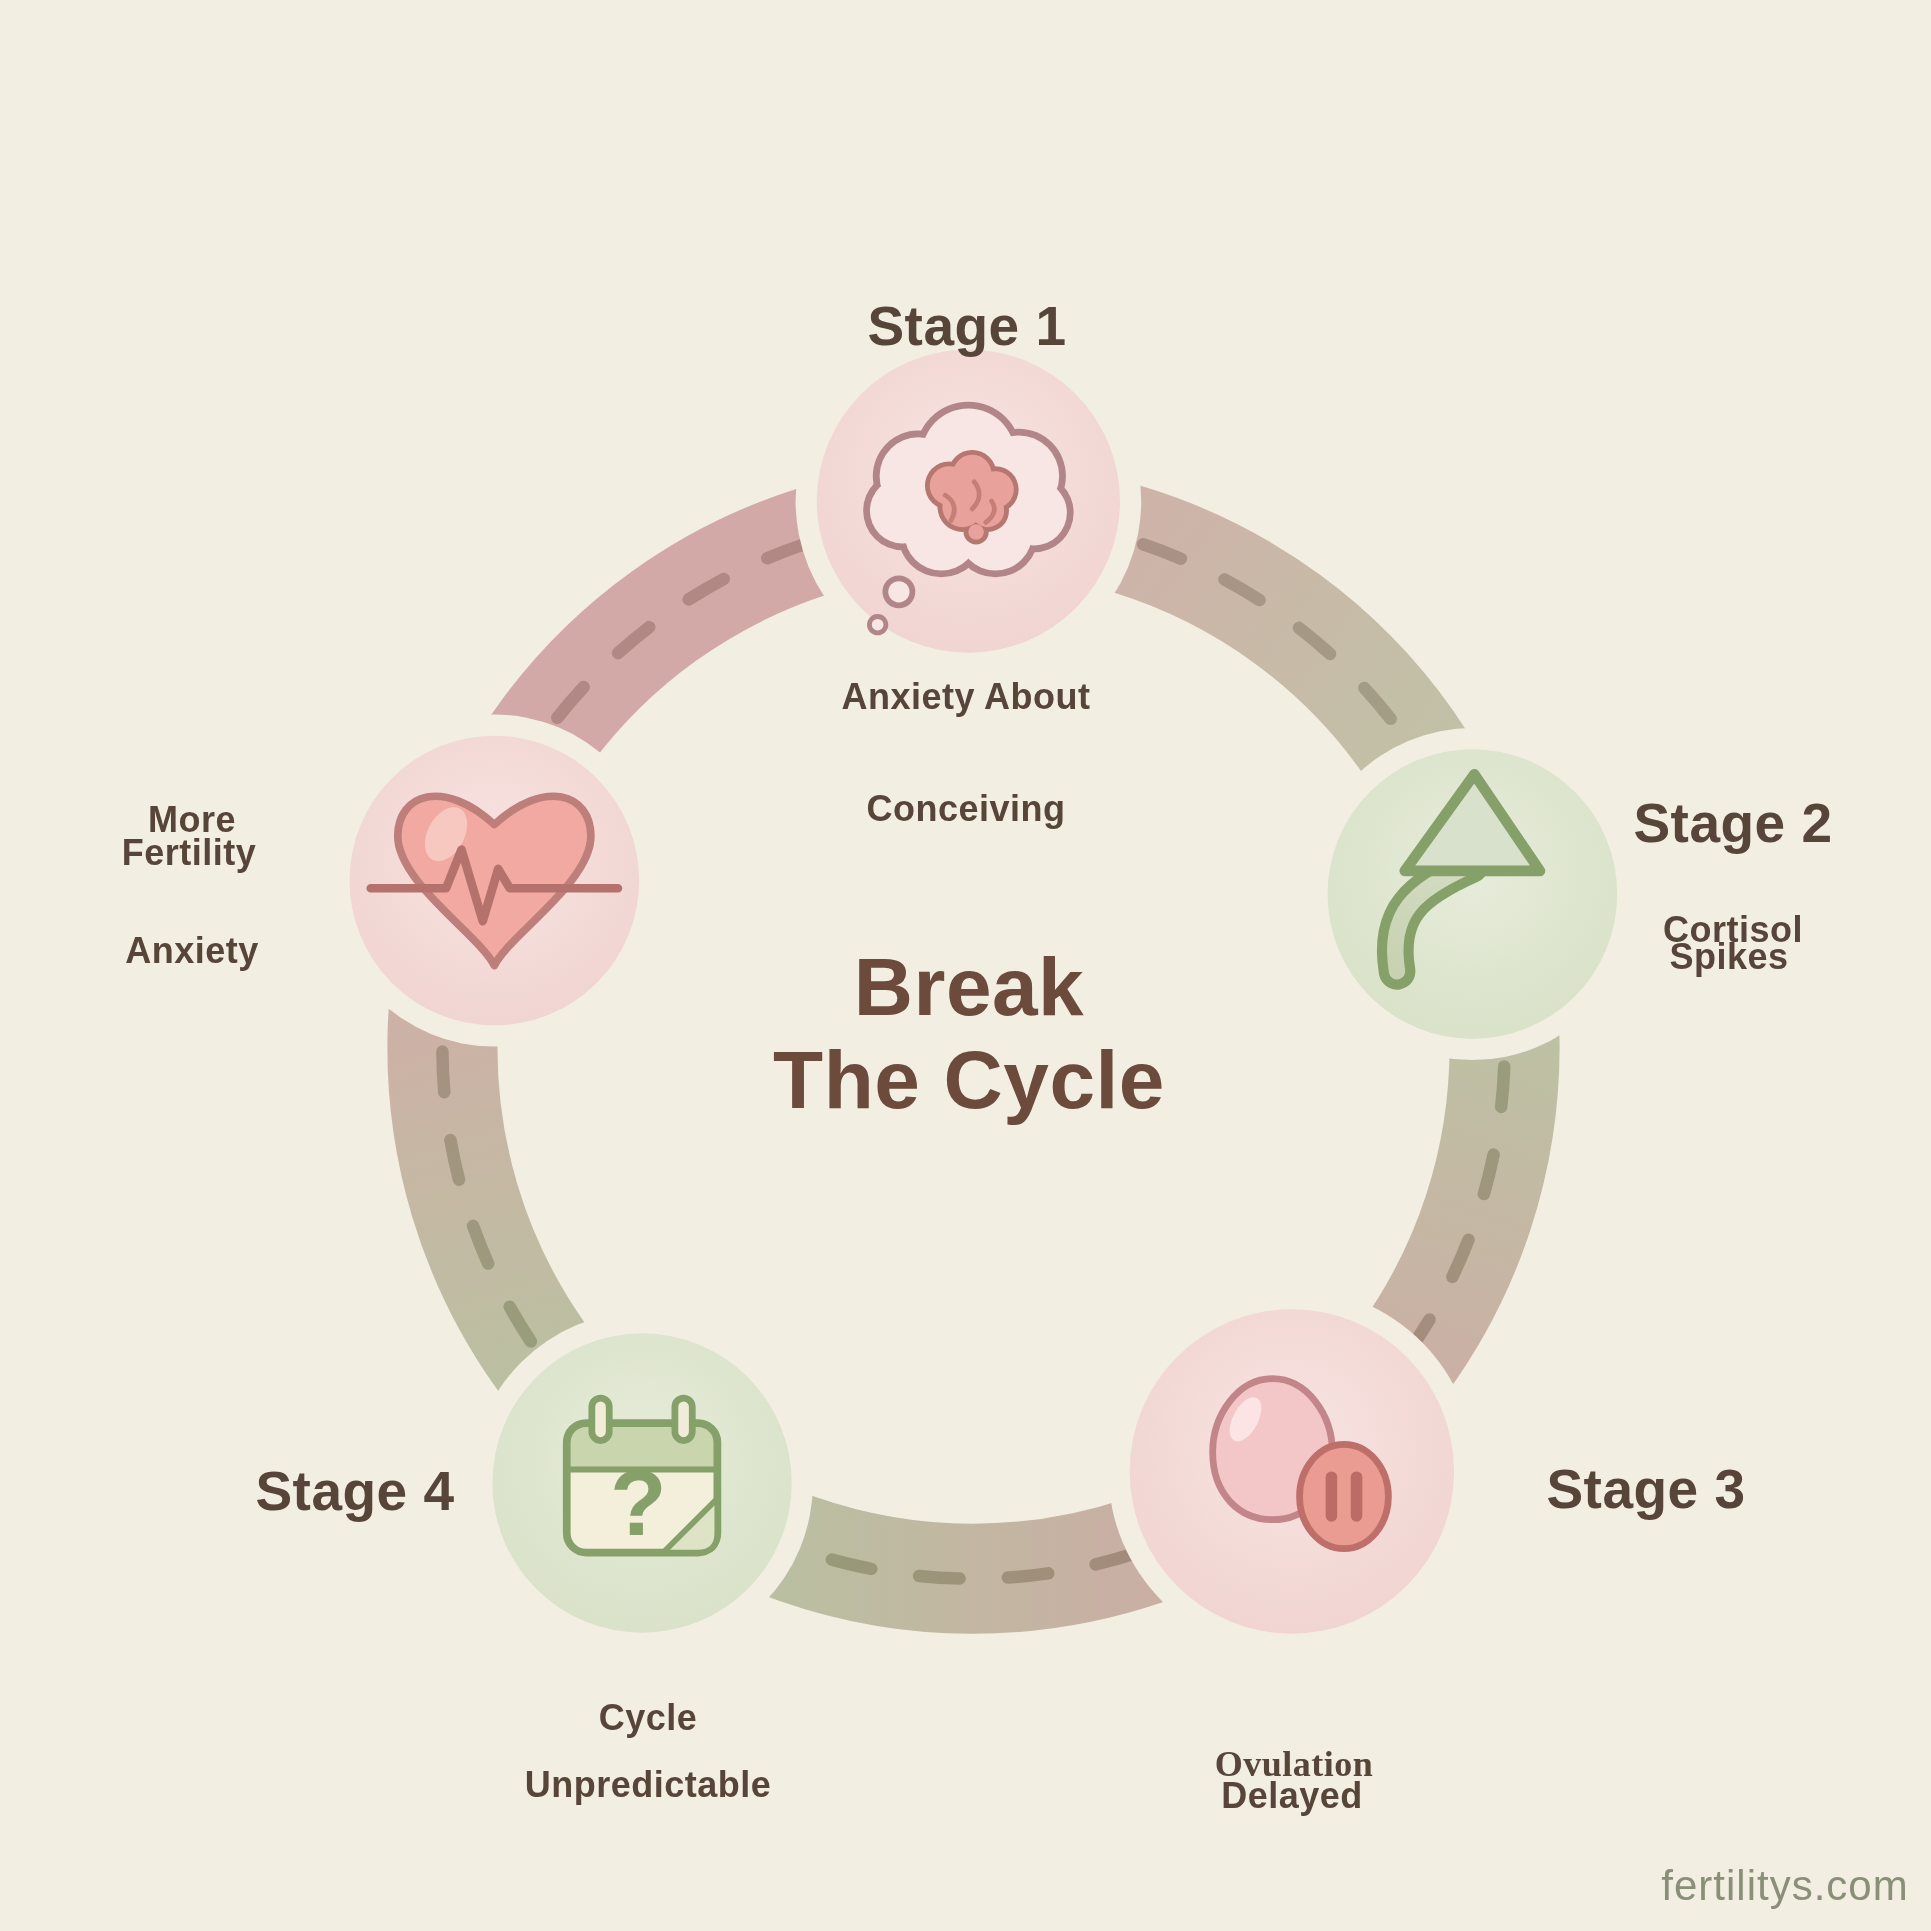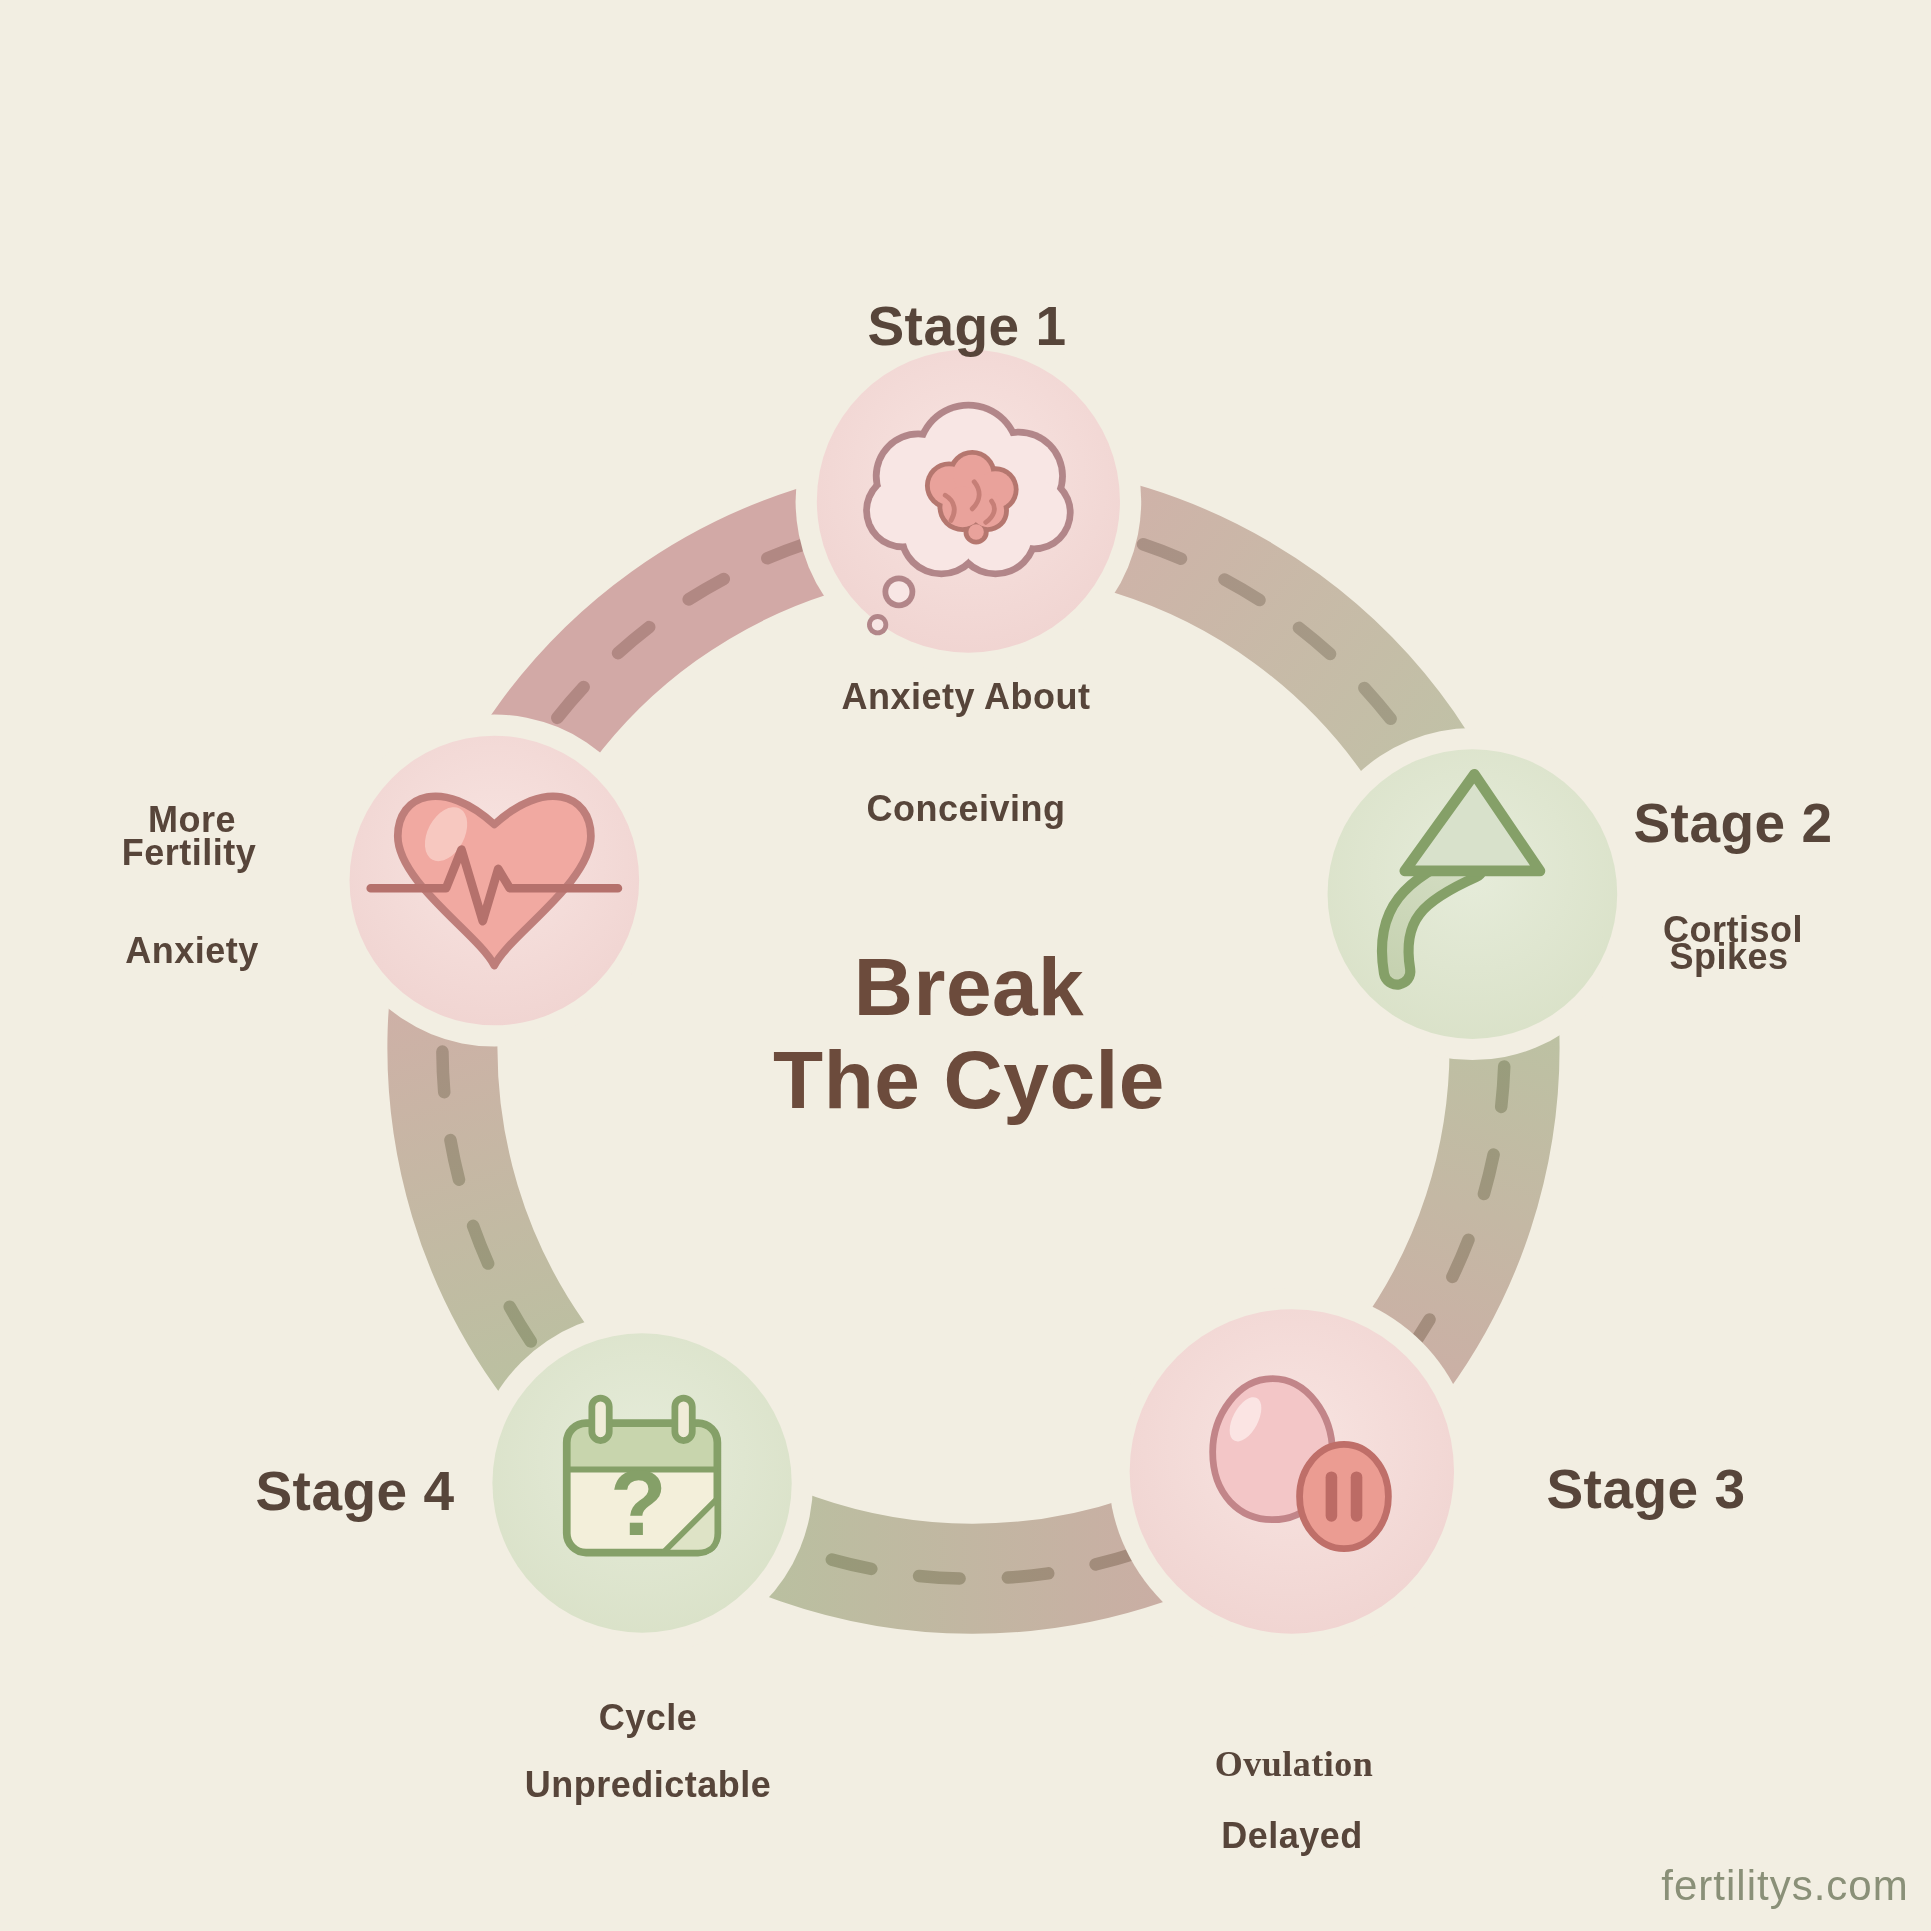--- a/index.html
+++ b/index.html
@@ -193,21 +193,21 @@
   <div class="txt stage-label" style="left:967px; top:326px;">Stage 1</div>
   <div class="txt caption" style="left:966px; top:697px;">Anxiety About</div>
   <div class="txt caption" style="left:966px; top:761px;margin-top:48px;">Conceiving</div>
 
   <div class="txt stage-label" style="left:1733px; top:823px;">Stage 2</div>
   <div class="txt caption" style="left:1733px; top:890px;margin-top:40px;">Cortisol</div>
   <div class="txt caption" style="left:1729px; top:957px;">Spikes</div>
 
   <div class="txt stage-label" style="left:1646px; top:1489px;">Stage 3</div>
   <div class="txt caption" style="left:1294px; top:1764px;font-family:Liberation Serif, serif;">Ovulation</div>
-  <div class="txt caption" style="left:1292px; top:1796px;margin-top:40px;">Delayed</div>
+  <div class="txt caption" style="left:1292px; top:1796px;">Delayed</div>
 
   <div class="txt stage-label" style="left:355px; top:1491px;">Stage 4</div>
   <div class="txt caption" style="left:648px; top:1718px;">Cycle</div>
   <div class="txt caption" style="left:648px; top:1785px;">Unpredictable</div>
 
   <div class="txt caption" style="left:192px; top:820px;">More</div>
   <div class="txt caption" style="left:189px; top:853px;">Fertility</div>
   <div class="txt caption" style="left:192px; top:951px;">Anxiety</div>
 
   <div class="txt center-line" style="left:969px; top:987px;">Break</div>

